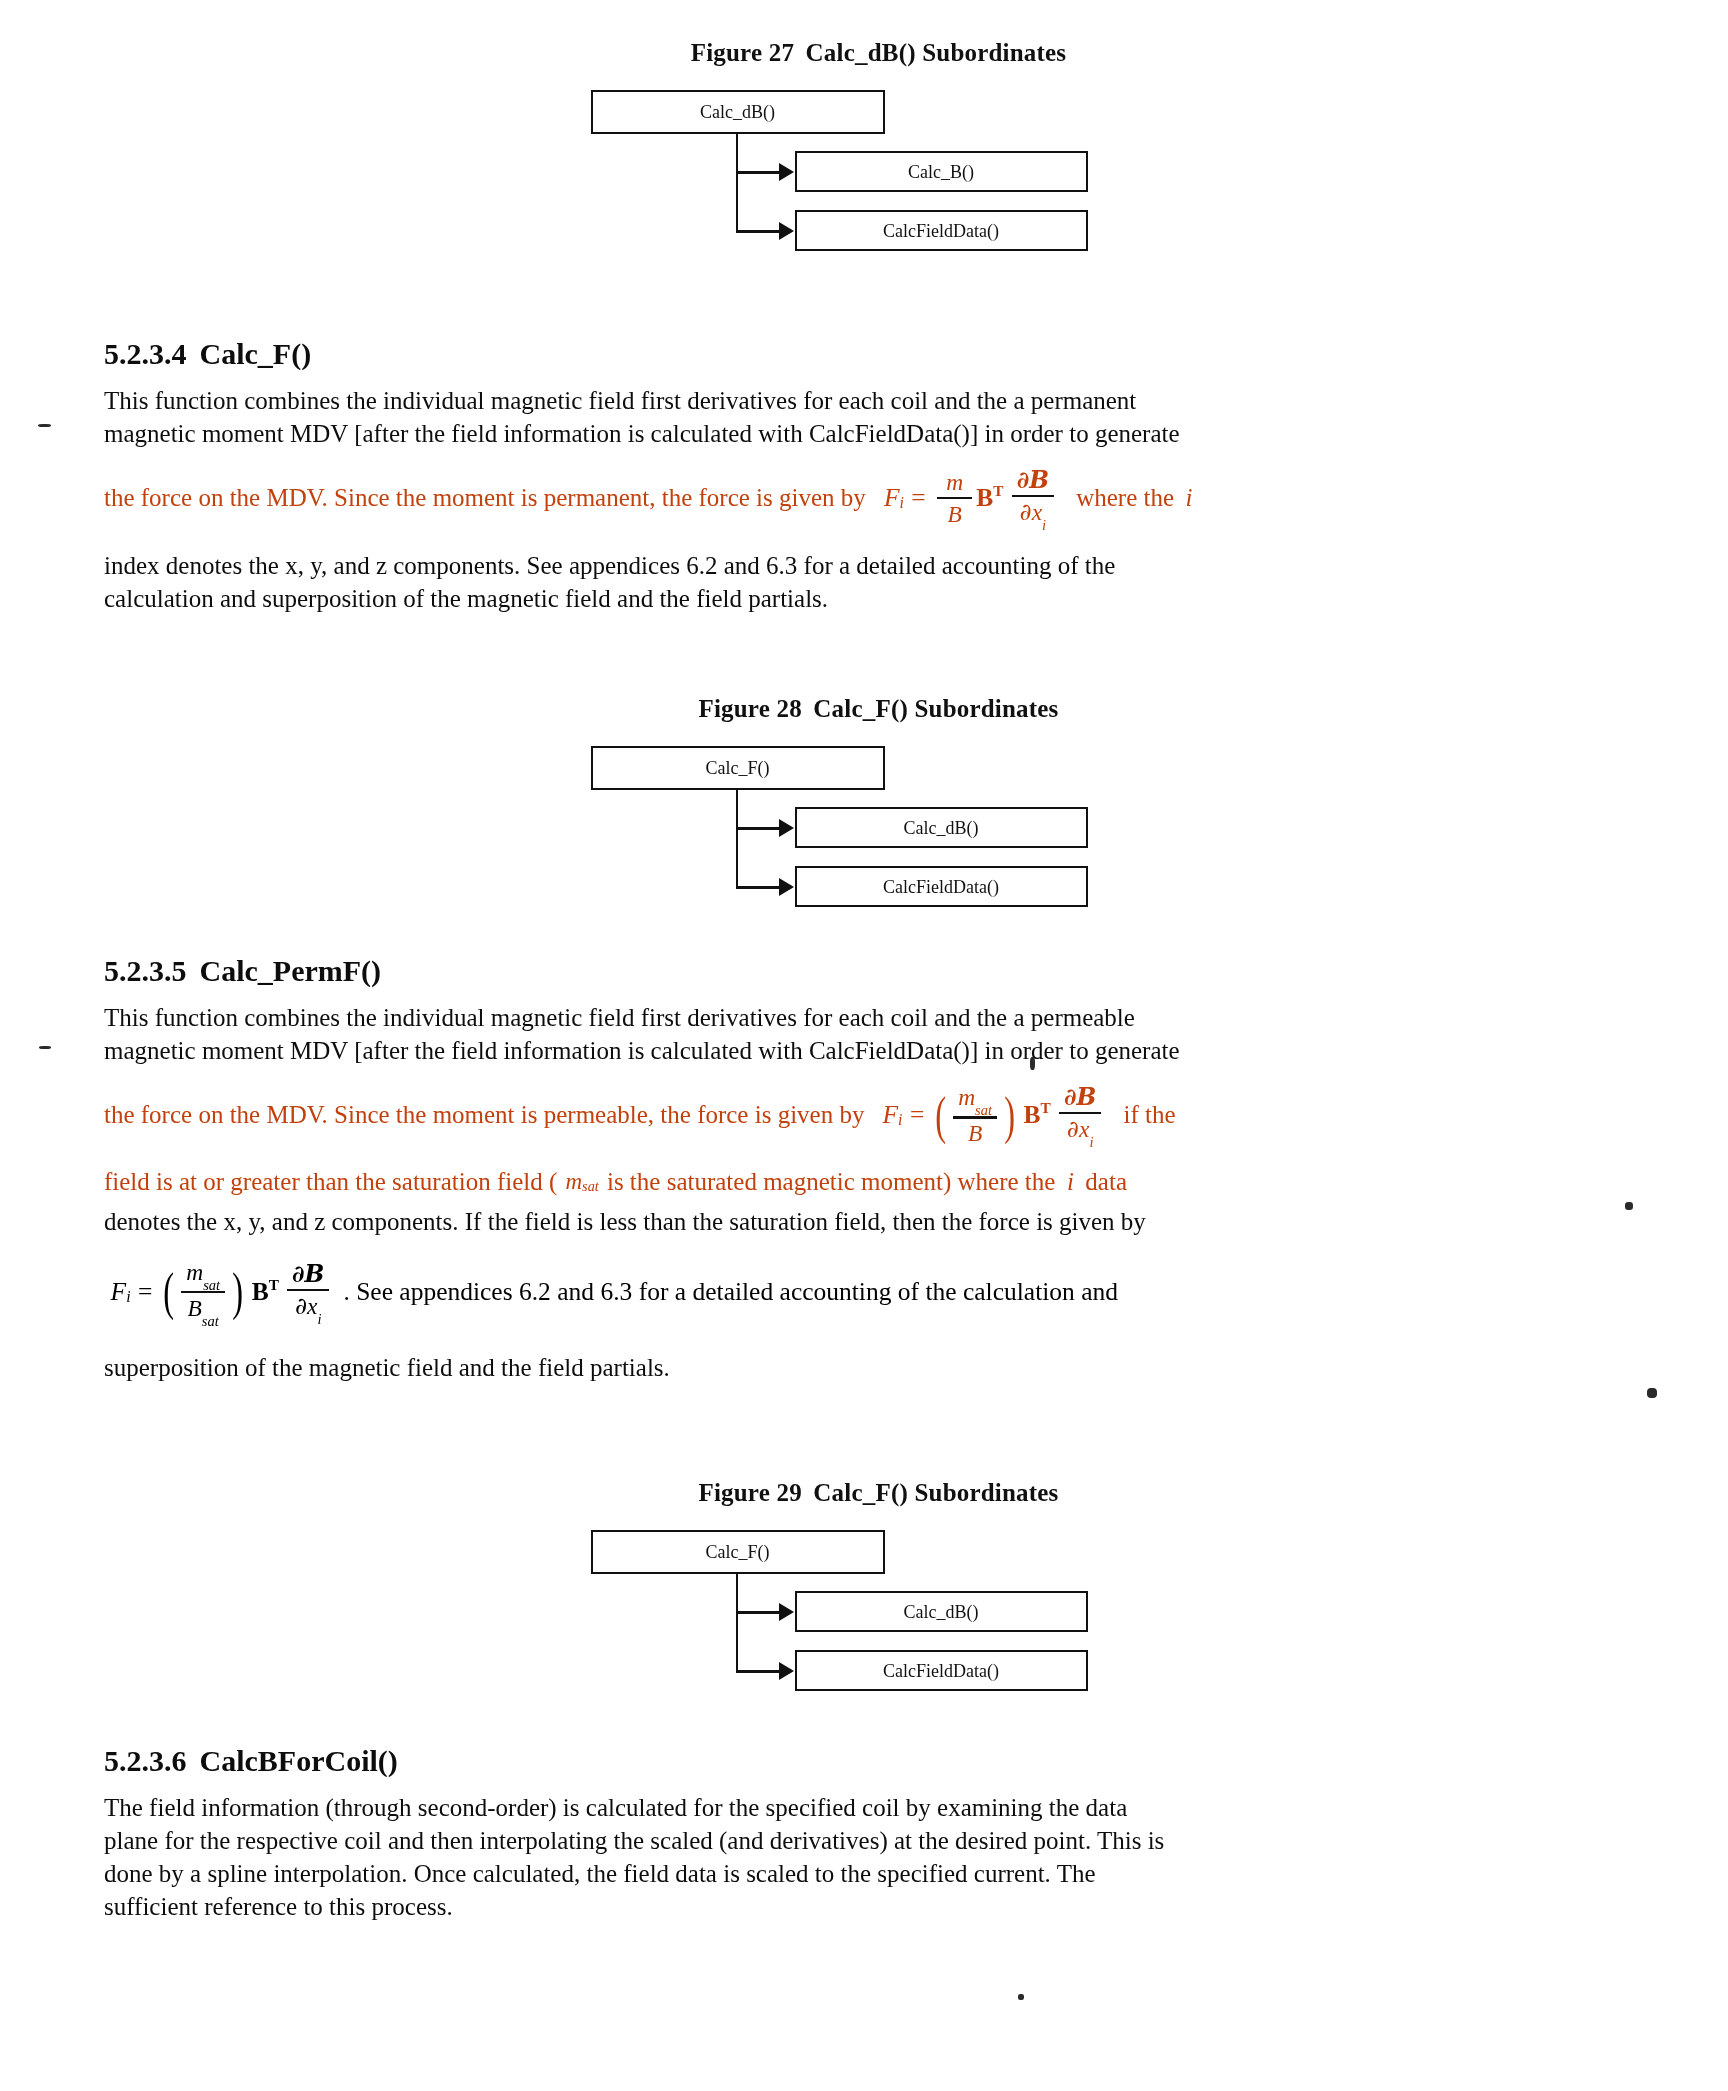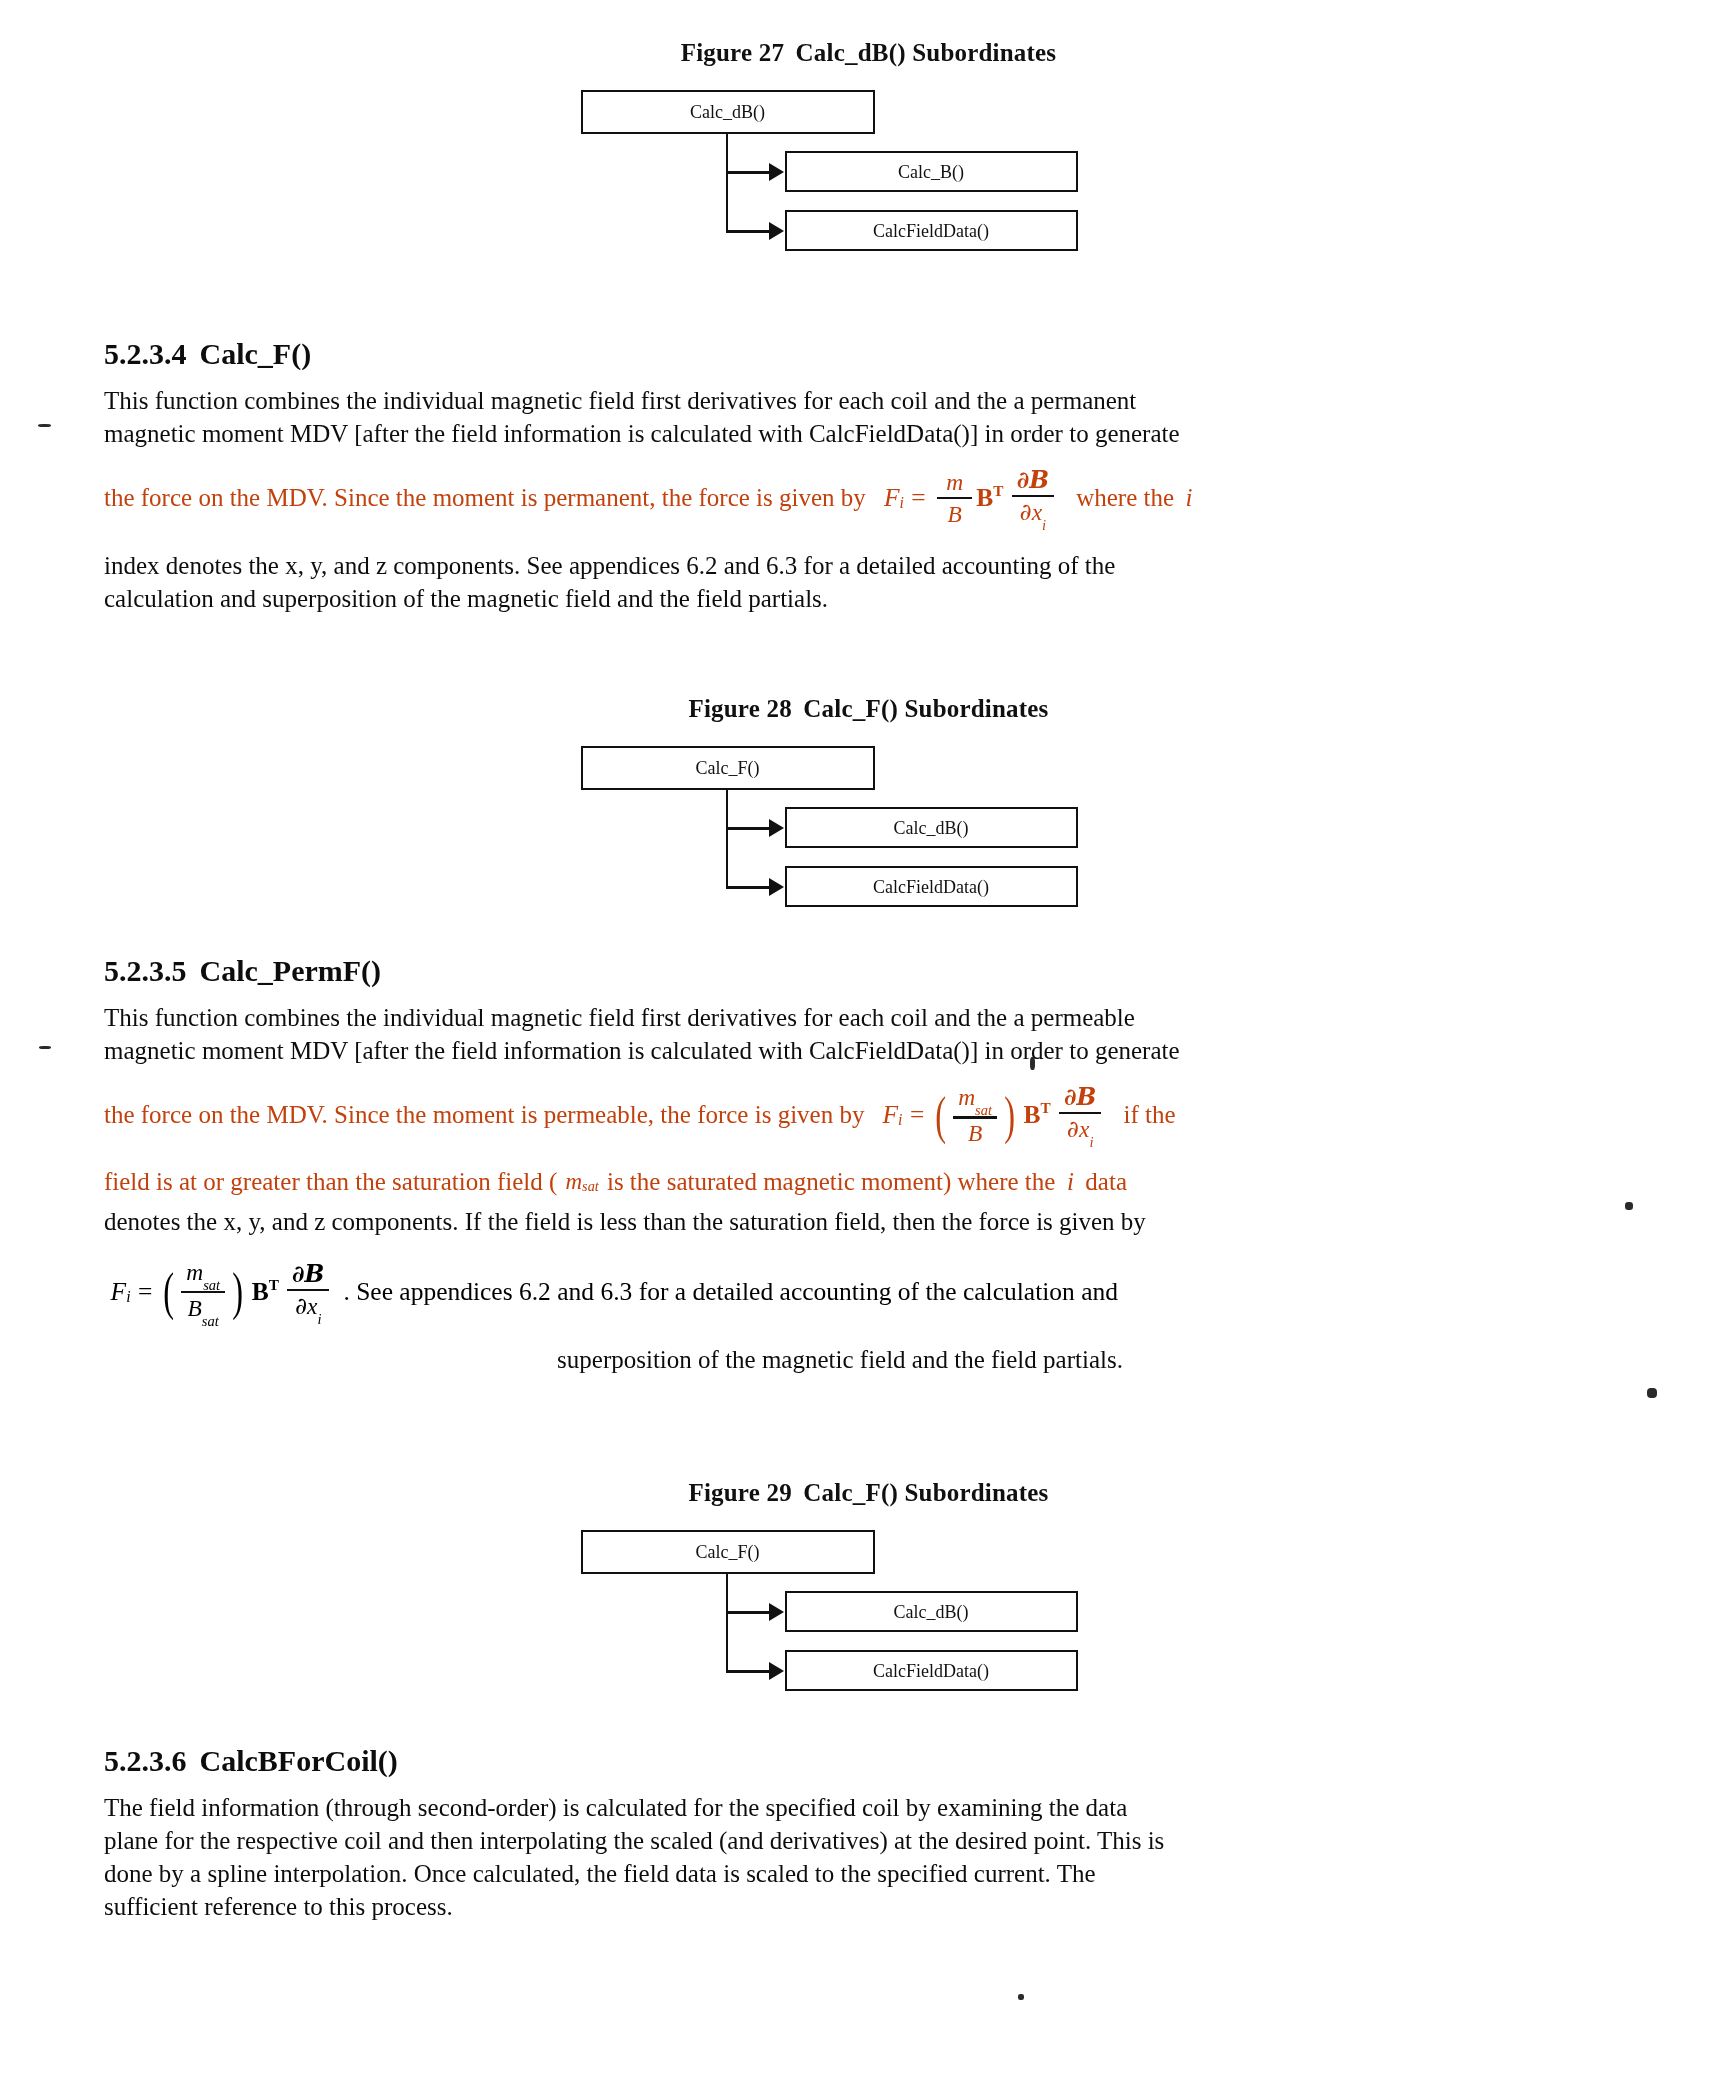--- a/index.html
+++ b/index.html
@@ -12,21 +12,21 @@
     height: 2091px;
     position: relative;
     font-family: "Liberation Serif", "DejaVu Serif", serif;
     color: #000000;
     overflow: hidden;
   }
 
   .page {
     position: absolute;
     inset: 0;
-    padding: 4px;
+    padding: 14px;
   }
 
   
   .figure-block {
     position: absolute;
     width: 100%;
   }
   .figure-caption {
     text-align: center;
     font-weight: bold;
@@ -361,21 +361,21 @@
           <span class="sup">T</span>
         <span class="frac" style="margin-left:8.2px;">
           <span class="num-part mb partial">∂B</span>
           <span class="bar"></span>
           <span class="den-part"><span class="partial">∂</span><span class="mi">x</span><span class="sub">i</span></span>
         </span>
       </span>
       <span class="txt" style="margin-left:3.3px;">.  See appendices 6.2 and 6.3 for a detailed accounting of the calculation and</span>
     </div>
 
-    <div class="body-text" style="margin-top:18px;text-align:center;">
+    <div class="body-text" style="margin-top:26px;">
       <span class="line">superposition of the magnetic field and the field partials.</span>
     </div>
   </div>
 
   <div class="figure-block" style="top:1479px;">
     <div class="figure-caption">
       <span class="fig-num">Figure 29</span><span>Calc_F() Subordinates</span>
     </div>
     <div class="calltree" style="width:576px;">
       <div class="node node-root">

